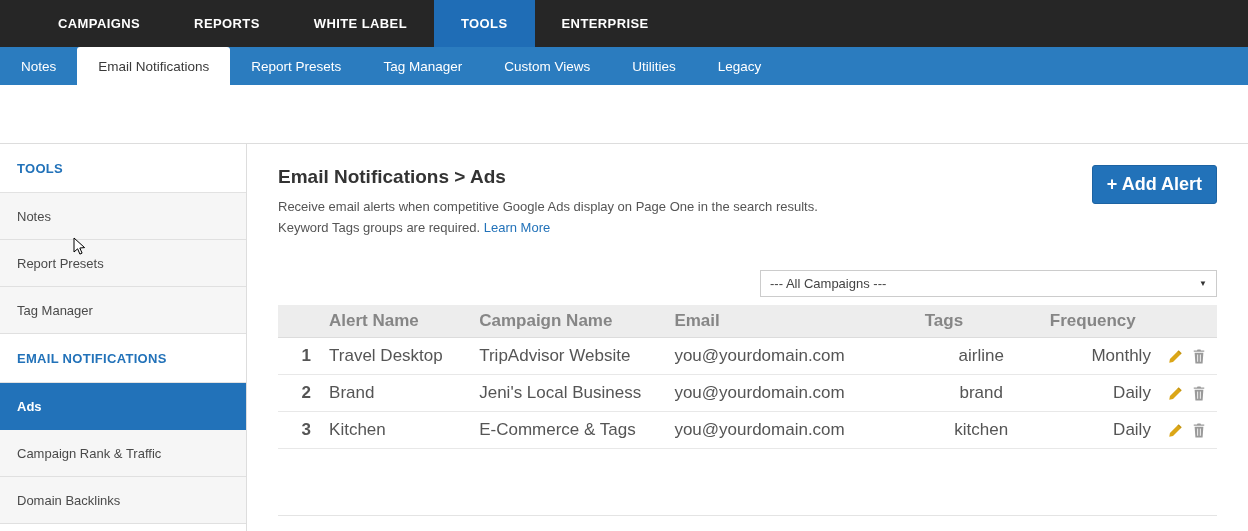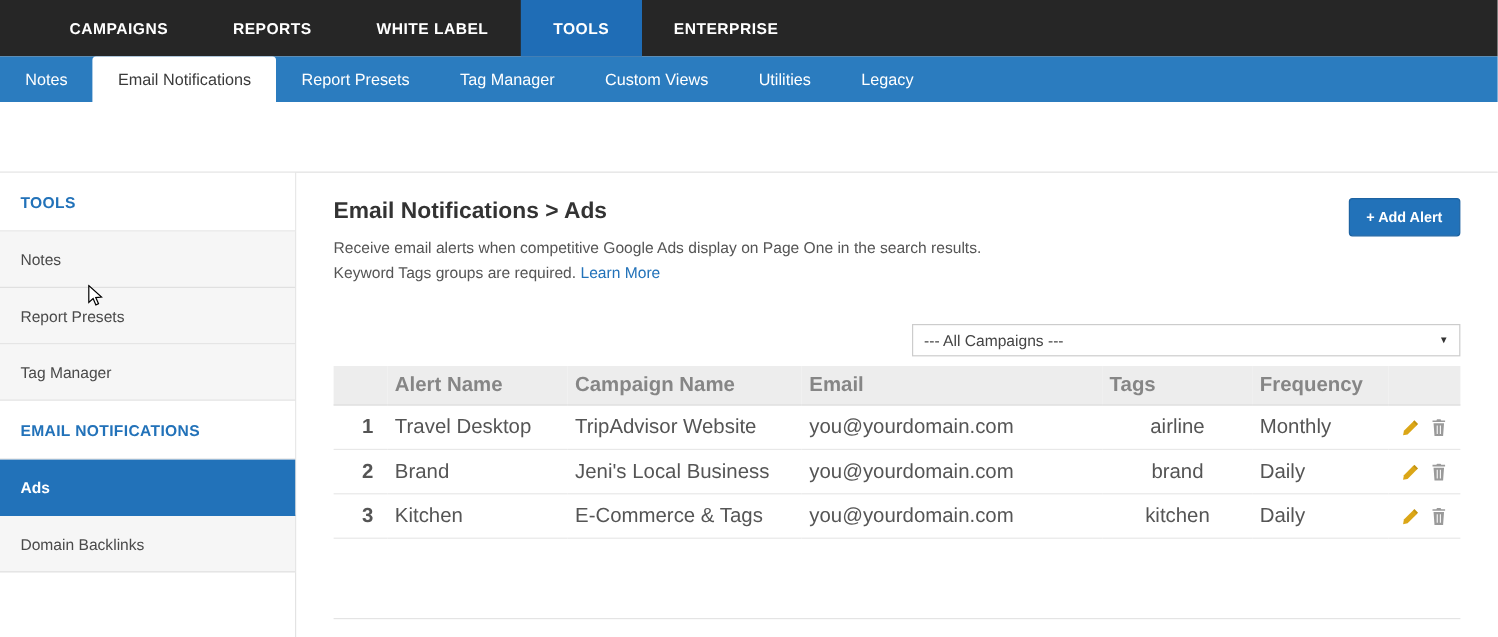--- a/index.html
+++ b/index.html
@@ -33,21 +33,21 @@
                color: #4a4a4a; font-size: 13px; background: #f6f6f6;
                border-bottom: 1px solid #e0e0e0; cursor: pointer; }
   .side-item.active { background: #2272b9; color: #fff; font-weight: bold; border-bottom-color: #2272b9; }
 
   
   .main { flex: 1; padding: 22px 31px 0 31px; position: relative; background: #fff; }
   .page-title { font-size: 19px; font-weight: bold; color: #333; }
   .page-desc { margin-top: 9px; font-size: 13px; color: #555; line-height: 1.6; }
   .learn-more { color: #2272b9; text-decoration: none; cursor: pointer; }
   .add-alert-btn { position: absolute; top: 21px; right: 31px; background: #2272b9; color: #fff;
-                   font-size: 12px; font-weight: bold; padding: 8px 14px; border: 1px solid #1d63a2;
+                   font-size: 18px; font-weight: bold; padding: 8px 14px; border: 1px solid #1d63a2;
                    border-radius: 3px; cursor: pointer; font-family: inherit; }
 
   .filter-row { margin-top: 31px; display: flex; justify-content: flex-end; }
   .campaign-select { width: 457px; height: 27px; border: 1px solid #ccc; background: #fff;
                      display: flex; align-items: center; justify-content: space-between;
                      padding: 0 9px; font-size: 13px; color: #444; cursor: pointer; }
   .select-caret { font-size: 8px; color: #333; }
 
   
   table.alerts { width: 100%; border-collapse: collapse; margin-top: 8px; font-size: 17px; table-layout: fixed; }
@@ -58,21 +58,21 @@
   col.c-num { width: 45px; }
   col.c-alert { width: 150px; }
   col.c-camp { width: 195px; }
   col.c-email { width: 250px; }
   col.c-tags { width: 125px; }
   col.c-freq { width: 113px; }
   col.c-act { width: 60px; }
   .cell-num { text-align: right; font-weight: bold; color: #333; padding-right: 12px !important; }
   th.h-num { text-align: right; }
   .cell-tags, th.h-tags { text-align: center; }
-  .cell-freq, th.h-freq { text-align: left; }
+  .cell-freq, th.h-freq { text-align: right; }
   .cell-actions { text-align: center; white-space: nowrap; }
   .icon-btn { display: inline-block; vertical-align: middle; margin: 0 3px; cursor: pointer; line-height: 0; }
 
   .bottom-rule { margin-top: 66px; border-top: 1px solid #e4e4e4; }
 
   .mouse-cursor { position: absolute; left: 73px; top: 237px; pointer-events: none; z-index: 50; }
 </style>
 </head>
 <body>
 
@@ -100,20 +100,21 @@
 
   <div class="content">
 
     <aside class="sidebar">
       <div class="side-header">TOOLS</div>
       <div class="side-item">Notes</div>
       <div class="side-item">Report Presets</div>
       <div class="side-item">Tag Manager</div>
       <div class="side-header">EMAIL NOTIFICATIONS</div>
       <div class="side-item active">Ads</div>
+      <div class="side-item">Campaign Rank &amp; Traffic</div>
       <div class="side-item">Domain Backlinks</div>
     </aside>
 
     <main class="main">
       <h1 class="page-title">Email Notifications &gt; Ads</h1>
 
       <div class="page-desc">
         <span>Receive email alerts when competitive Google Ads display on Page One in the search results.</span><br>
         <span>Keyword Tags groups are required.</span>
         <a class="learn-more">Learn More</a>

